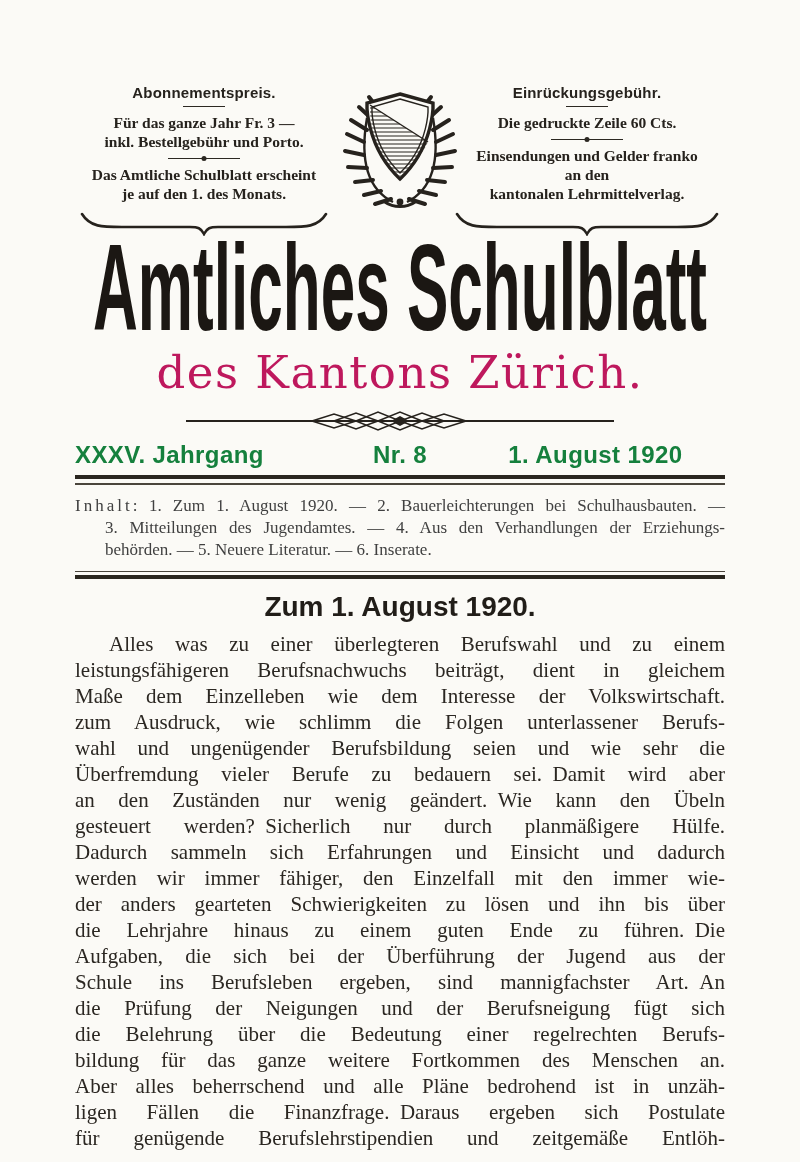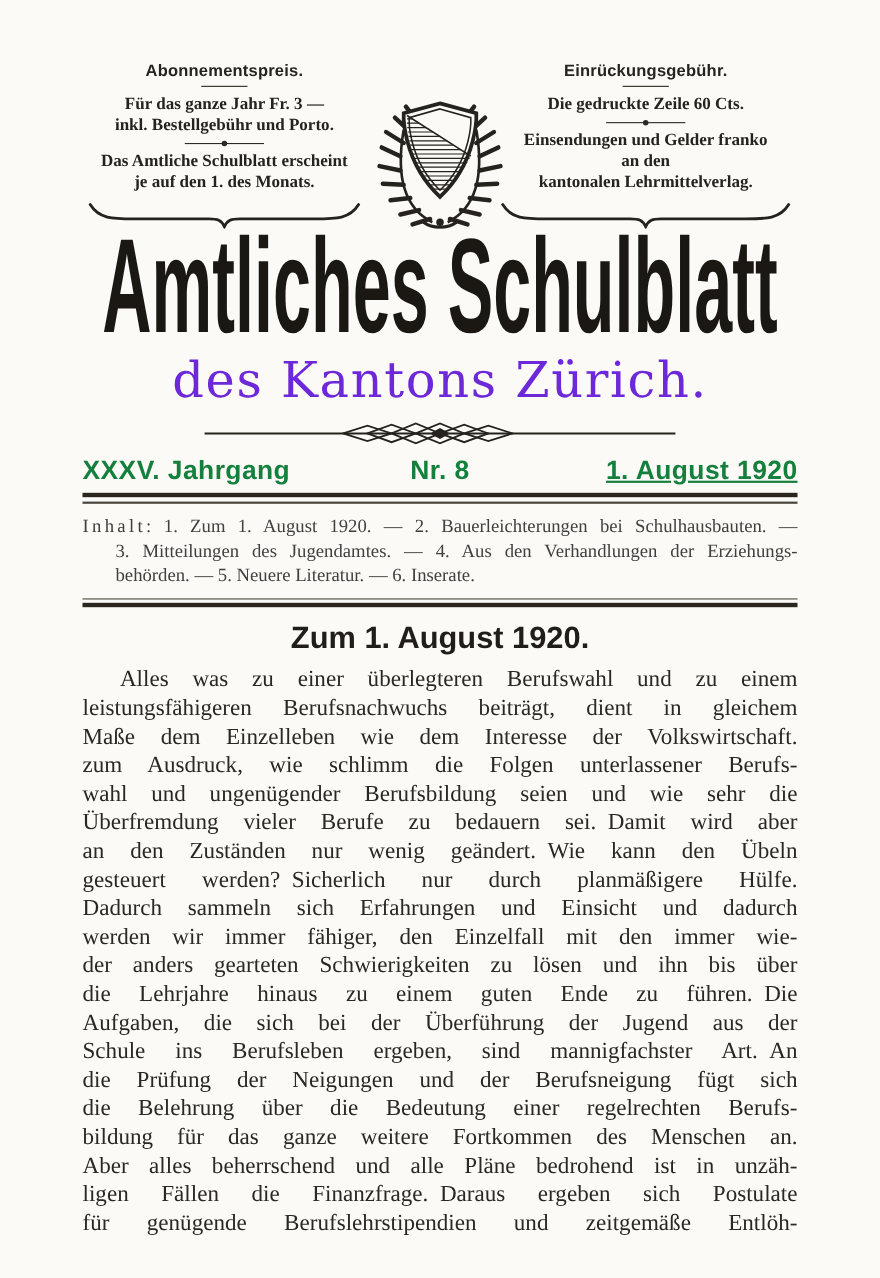--- a/index.html
+++ b/index.html
@@ -8,41 +8,41 @@
     background:#fbfaf6;
     color:#26221d;
     font-family:"Liberation Serif", serif;
     overflow:hidden;
     position:relative;
   }
   .page{position:relative;width:650px;margin:0 auto;padding-top:56px;}
 
   
   .masthead{display:flex;justify-content:space-between;position:relative;min-height:148px;}
-  .mh-col{display:flex;flex-direction:column;align-items:center;text-align:center;}
+  .mh-col{display:flex;flex-direction:column;align-items:center;text-align:center;margin-top:28px;}
   .mh-left{width:258px;}
   .mh-right{width:276px;}
   .mh-title{font-family:"Liberation Sans",sans-serif;font-weight:700;font-size:15px;letter-spacing:.2px;}
   .mh-line{font-family:"Liberation Serif",serif;font-weight:700;font-size:15.5px;line-height:19px;}
   .div-plain{width:42px;border-top:1.6px solid #2c2822;margin:5px auto 6px;}
   .div-dot{width:72px;border-top:1.6px solid #2c2822;margin:7px auto 6px;position:relative;}
   .div-dot::after{content:"";position:absolute;left:50%;top:-3.4px;width:5px;height:5px;border-radius:50%;background:#2c2822;transform:translateX(-50%);}
   .brace{margin-top:7px;}
   .emblem{position:absolute;left:50%;top:26px;transform:translateX(-50%);}
 
   
   .title-wrap{text-align:center;margin-top:2px;}
-  .subtitle{text-align:center;font-family:"DejaVu Serif",serif;font-size:45px;letter-spacing:1.5px;margin-top:0px;color:#6d28d9;}
+  .subtitle{text-align:center;font-family:"DejaVu Serif",serif;font-size:45px;letter-spacing:1.5px;margin-top:0px;color:#be185d;}
   .ornament{display:block;margin:10px auto 0;}
 
   
   .issue-row{display:flex;margin-top:8px;font-family:"Liberation Sans",sans-serif;font-weight:700;font-size:24px;letter-spacing:.4px;color:#15803d;}
   .issue-row .l{flex:1;text-align:left;}
   .issue-row .c{flex:1;text-align:center;}
-  .issue-row .r{flex:1;text-align:right;text-decoration:underline;}
+  .issue-row .r{flex:1;}
   .rule-thick{border:0;height:4px;background:#2a261f;margin:6px 0 0;}
   .rule-thin{border:0;height:1.6px;background:#4a453c;margin:4px 0 0;}
 
   
   .contents{margin-top:10px;font-size:17px;line-height:22px;color:#404040;}
   .contents .cl{text-align:justify;text-align-last:justify;}
   .contents .cl.last{text-align-last:left;}
   .contents .cl.hang{padding-left:30px;}
   .inhalt-label{letter-spacing:3px;font-weight:400;}
 

